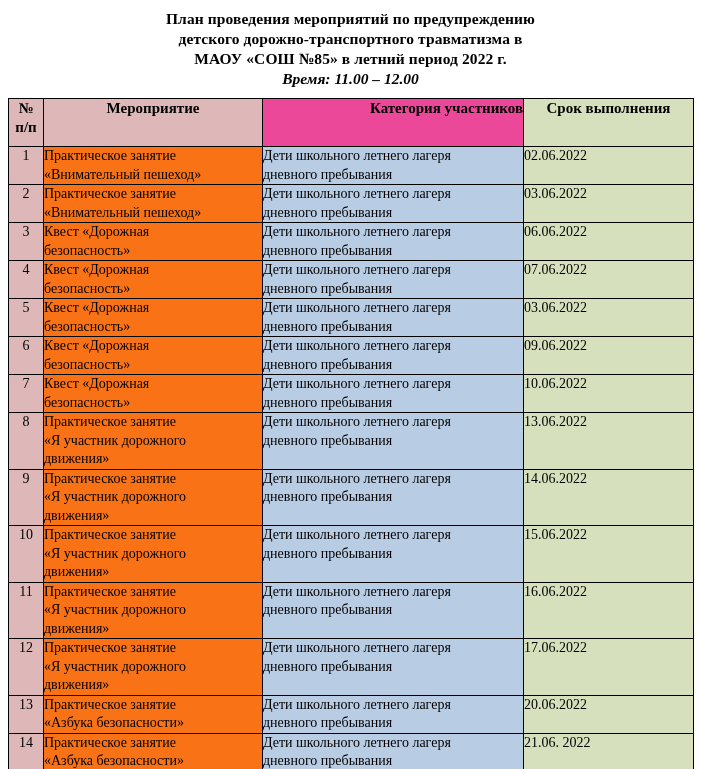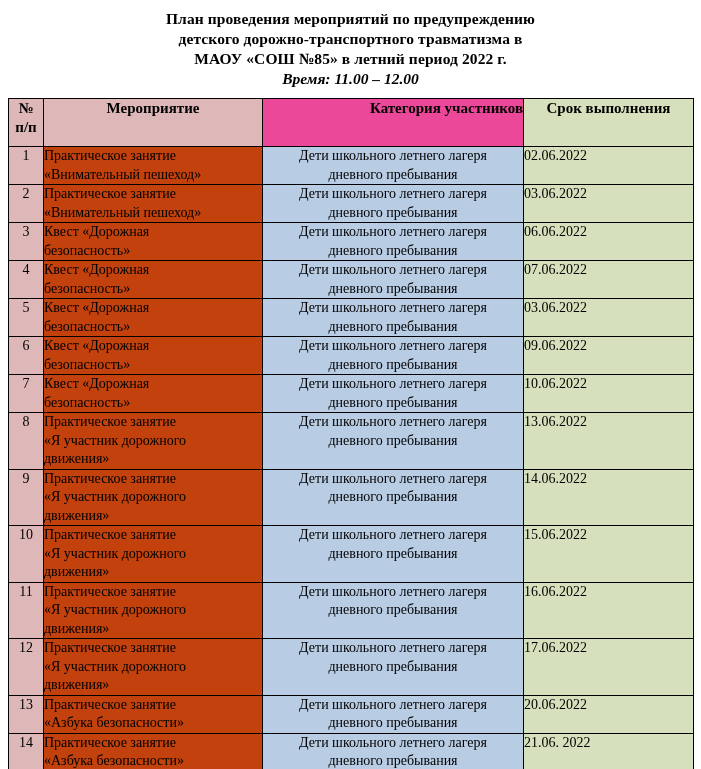--- a/index.html
+++ b/index.html
@@ -88,28 +88,28 @@
   tbody td {
     font-size: 14px;
     line-height: 18.5px;
   }
   td.c-num {
     background: #DEB8B8;
     text-align: center;
     padding: 1px 2px 2px;
   }
   td.c-event {
-    background: #c2410c;
+    background: #f97316;
     text-align: left;
     padding: 1px 4px 2px 8px;
     margin-left: 40px;
   }
   td.c-cat {
     background: #B8CCE4;
-    text-align: center;
+    text-align: left;
     padding: 1px 4px 2px;
   }
   td.c-date {
     background: #D7E0BC;
     padding: 1px 4px 2px;
   }
   tbody tr.r2 td { height: 35px; }
   tbody tr.r3 td { height: 53px; }
 
   .cell-line { display: block; white-space: nowrap; }

